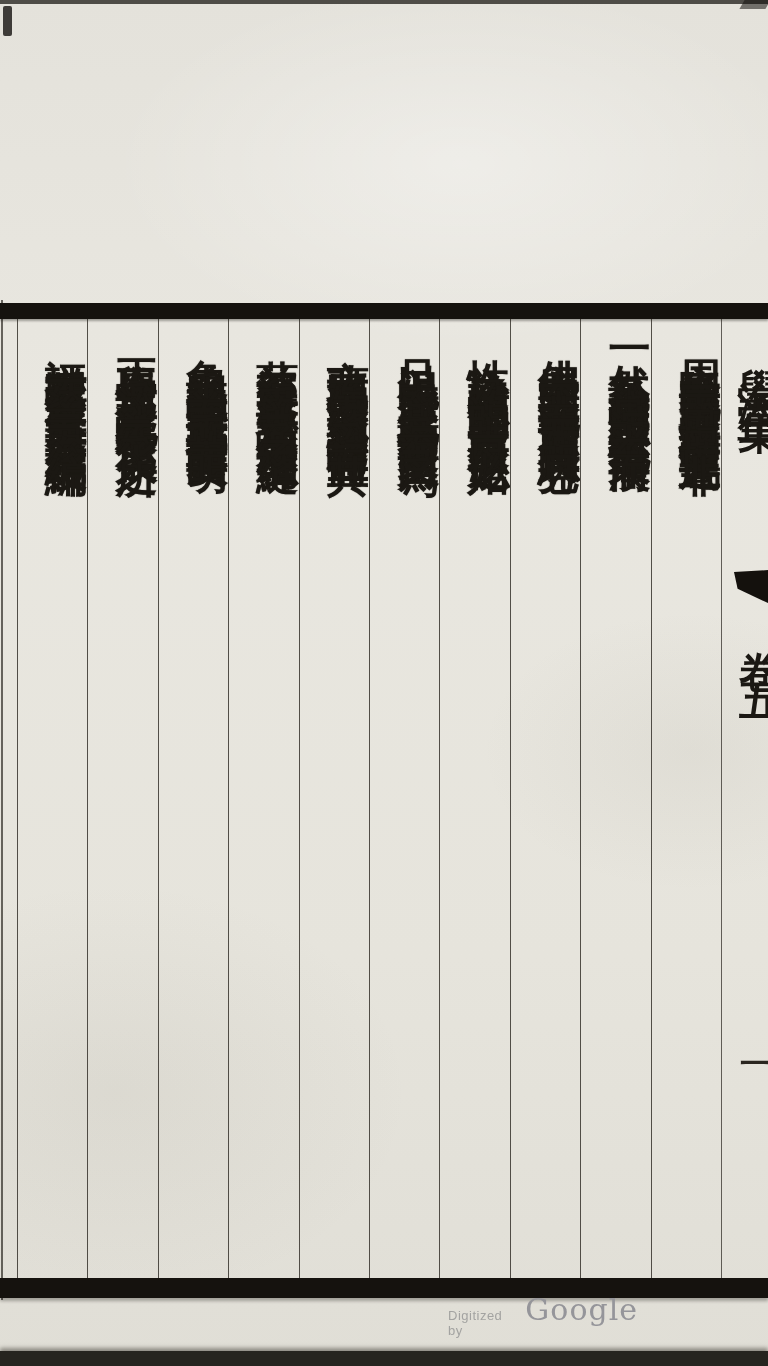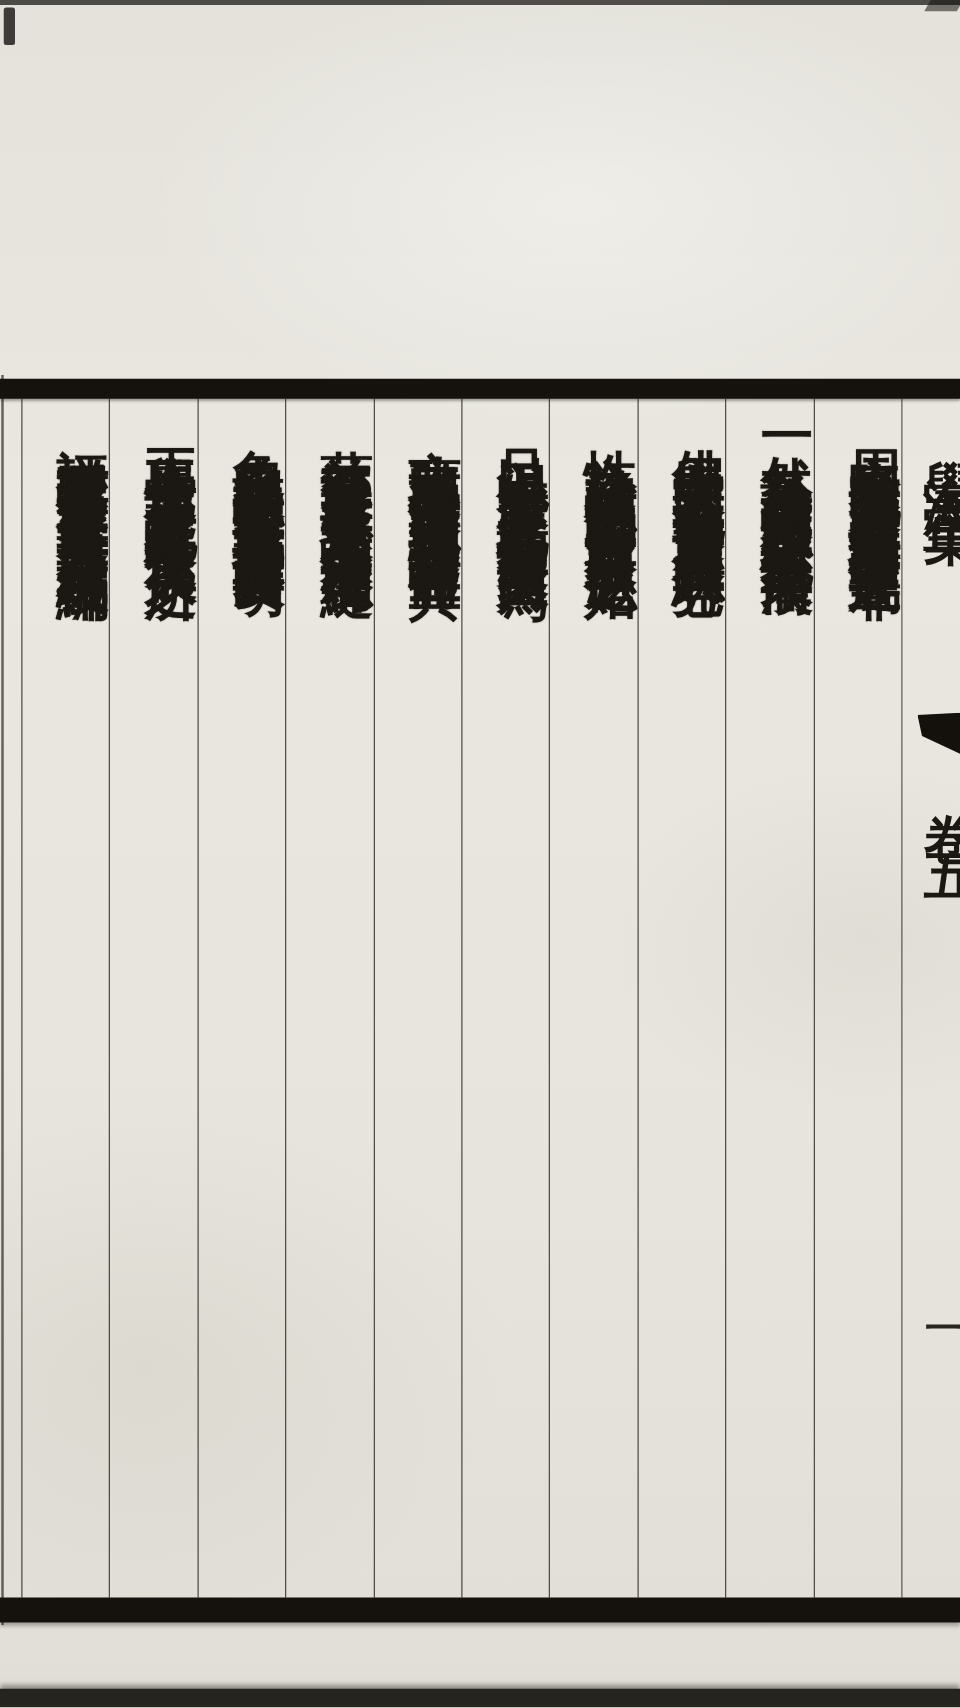--- a/index.html
+++ b/index.html
@@ -111,16 +111,20 @@
     <div class="text-col"><span>之改頭換面假儒書以彌縫之爲說益精益巧而其</span></div>
     <div class="text-col"><span>蔀益深矣況重以篁墩諸人又爲之假朱子以彌縫</span></div>
     <div class="text-col"><span>象山爲謀益工益密而成三重蔀耶故其書大要明</span></div>
     <div class="text-col"><span>正學不使爲禪說之所亂尊朱子不使爲後人之所</span></div>
     <div class="text-col"><span>誣撤豐蔀不使塗後學之耳目而已書有前編後編</span></div>
 
   </div>
 
   <div class="frame-border-bottom"></div>
 
+  <div class="watermark">
+    <span class="wm-prefix">Digitized by</span>
+    <span class="wm-brand">Google</span>
+  </div>
 
   <div class="scan-bottom-band"></div>
 
 </div>
 
 </body></html>

